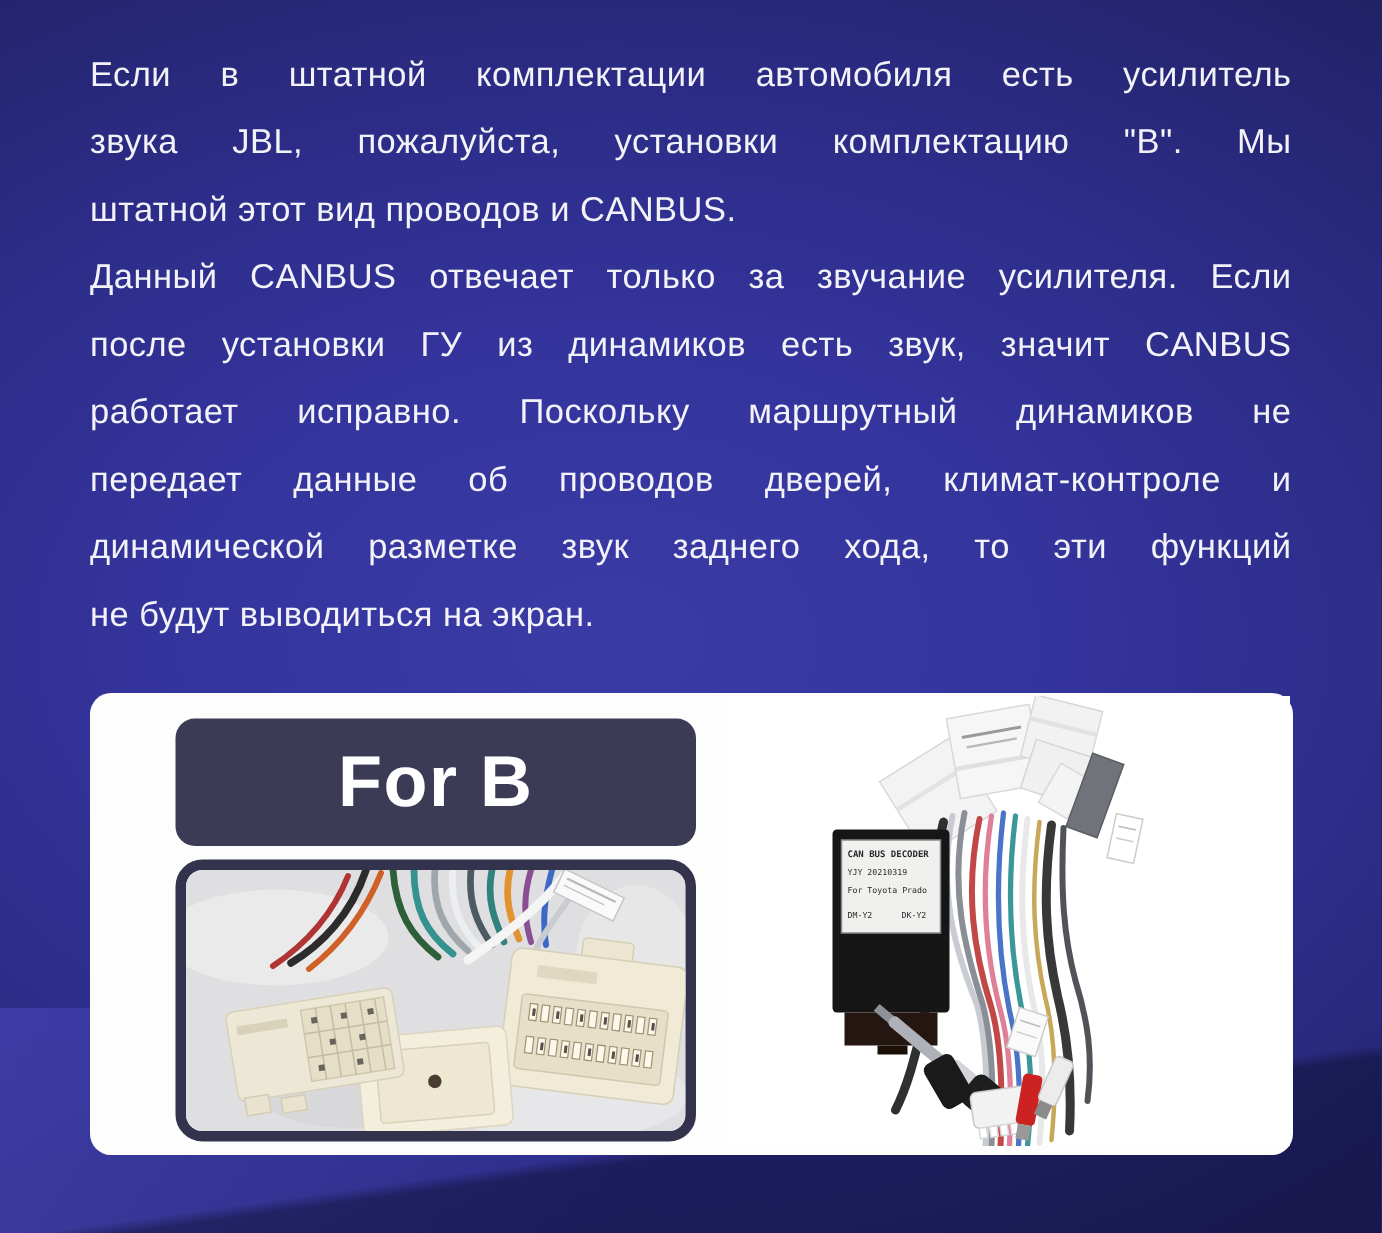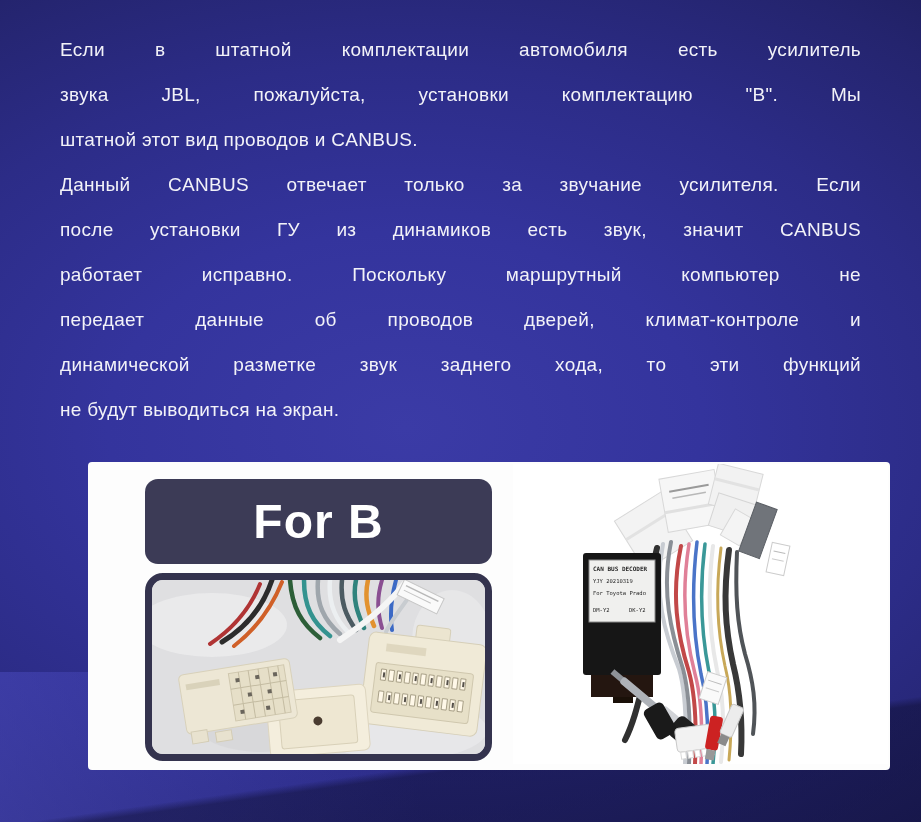--- a/index.html
+++ b/index.html
@@ -14,29 +14,29 @@
       #3b3ba6 0%, #34349d 28%, #2c2c87 52%, #24246e 72%, #1c1c56 88%, #15153f 100%);
   }
   .bottom-shade{
     position:absolute;left:0;right:0;bottom:0;height:150px;
     background:
       linear-gradient(172deg, rgba(0,0,0,0) 55%, rgba(6,6,28,0.40) 58%),
       linear-gradient(80deg, rgba(82,82,205,0.45) 0%, rgba(82,82,205,0) 45%);
   }
   .text-block{
     position:absolute;left:60px;top:27px;width:801px;
-    color:#f2f2f8;font-size:19px;line-height:45px;font-weight:400;
+    color:#f2f2f8;font-size:23px;line-height:45px;font-weight:400;
     letter-spacing:0.3px;
   }
   .line{white-space:normal;}
   .jl{text-align:justify;text-align-last:justify;}
   .ll{text-align:left;}
   .card{
     position:absolute;left:60px;top:462px;width:802px;height:308px;
-    background:#fdfdfd;border-radius:4px;margin-left:28px;
+    background:#fdfdfd;border-radius:14px;
   }
   .variant-box{
     position:absolute;left:57px;top:17px;width:347px;height:85px;
     background:#3c3b56;border-radius:13px;
     display:flex;align-items:center;justify-content:center;
   }
   .variant-label{
     color:#ffffff;font-size:48px;font-weight:700;letter-spacing:1px;
   }
   .photo-left{
@@ -59,21 +59,21 @@
 
 <div class="text-block">
   <div>
     <div class="line jl">Если в штатной комплектации автомобиля есть усилитель</div>
     <div class="line jl">звука JBL, пожалуйста, установки комплектацию "B". Мы</div>
     <div class="line ll">штатной этот вид проводов и CANBUS.</div>
   </div>
   <div>
     <div class="line jl">Данный CANBUS отвечает только за звучание усилителя. Если</div>
     <div class="line jl">после установки ГУ из динамиков есть звук, значит CANBUS</div>
-    <div class="line jl">работает исправно. Поскольку маршрутный компьютер не</div>
+    <div class="line jl">работает исправно. Поскольку маршрутный динамиков не</div>
     <div class="line jl">передает данные об проводов дверей, климат-контроле и</div>
     <div class="line jl">динамической разметке звук заднего хода, то эти функций</div>
     <div class="line ll">не будут выводиться на экран.</div>
   </div>
 </div>
 
 <div class="card">
 
   <div class="variant-box">
     <span class="variant-label">For B</span>

